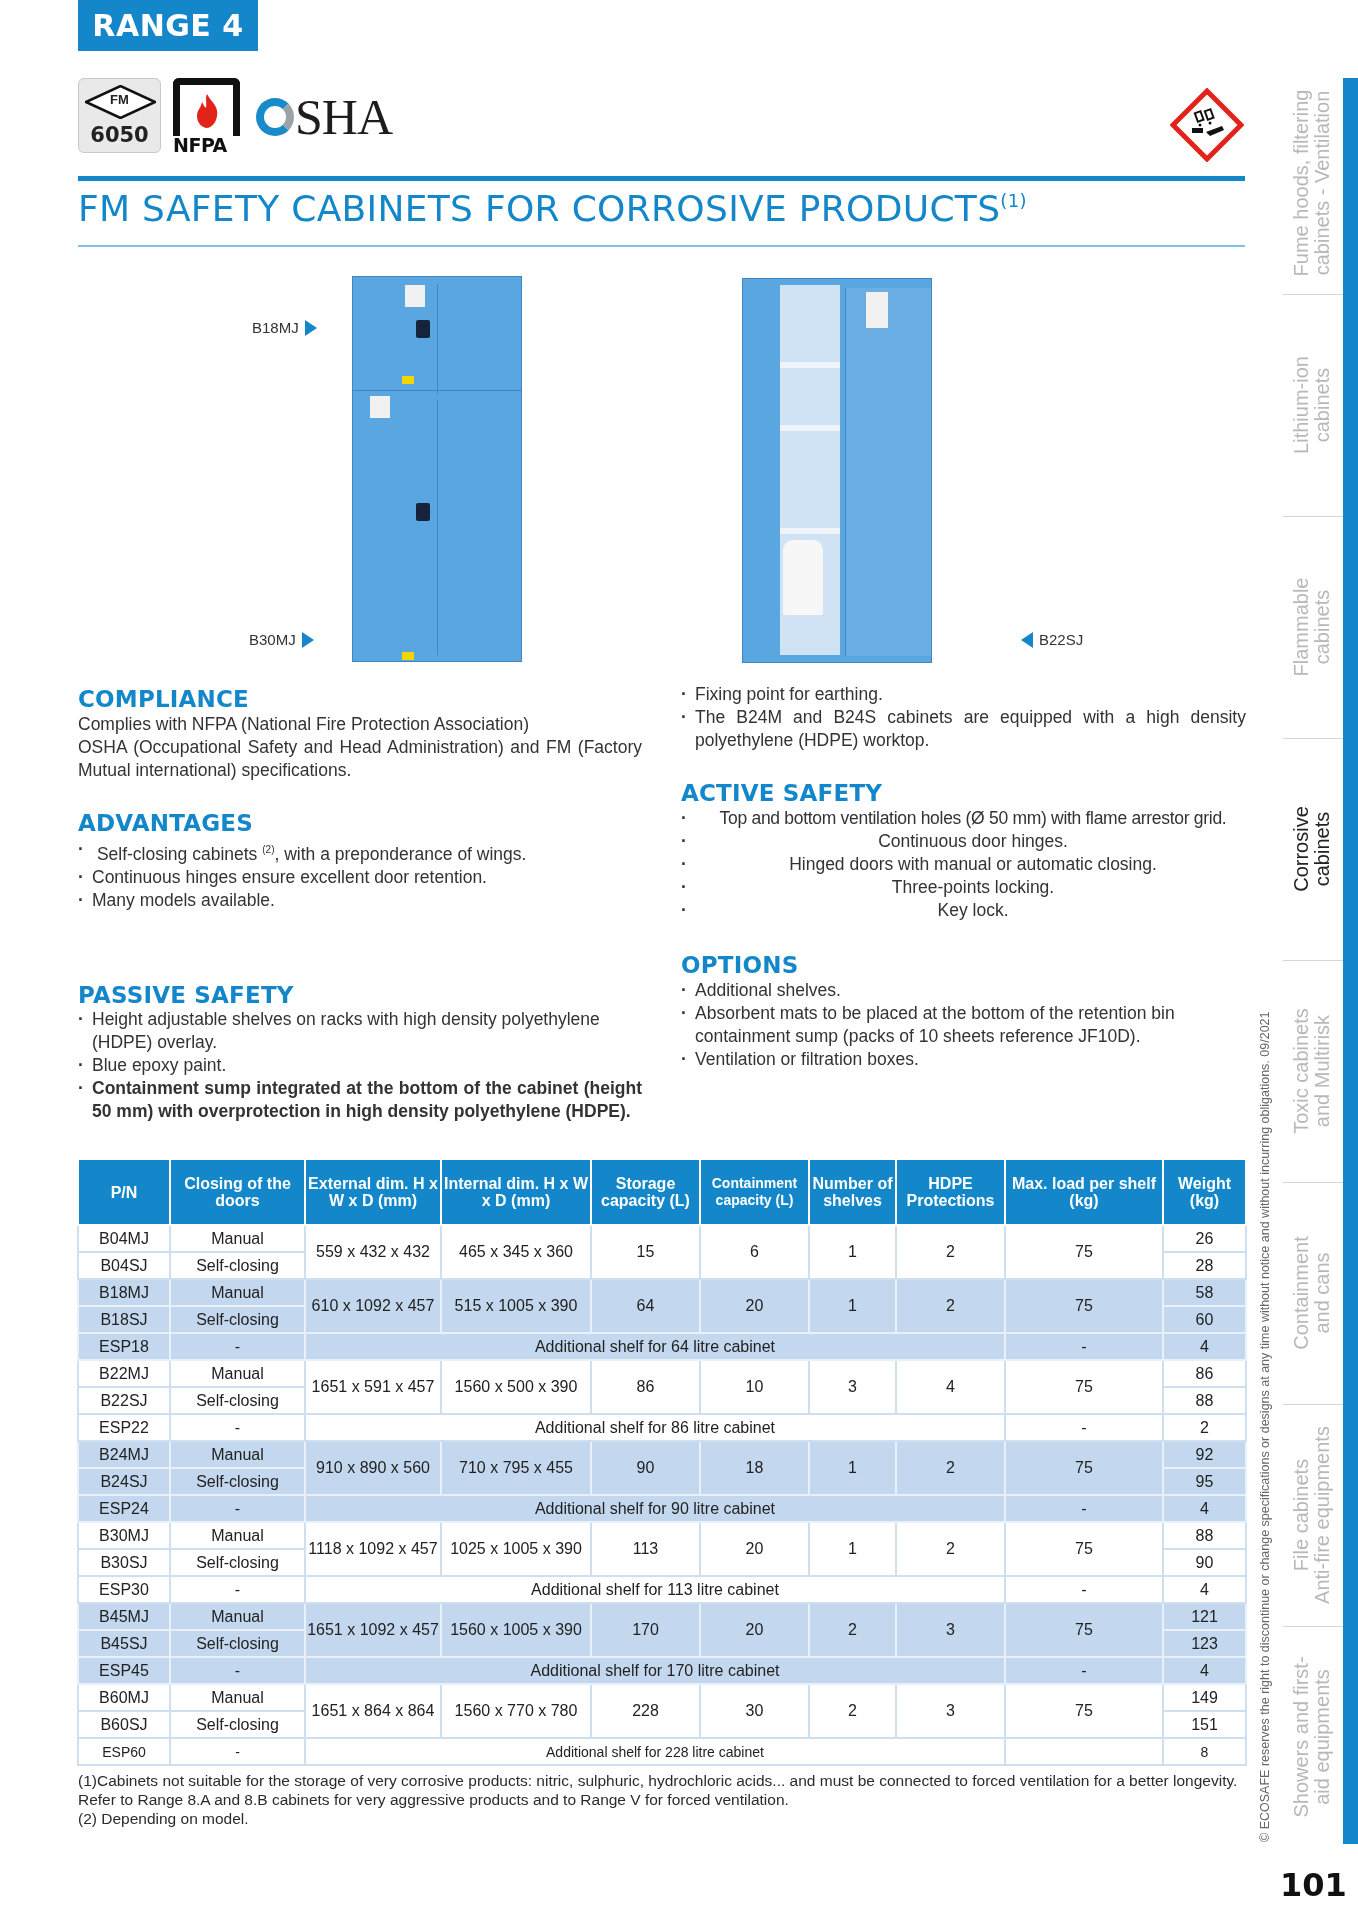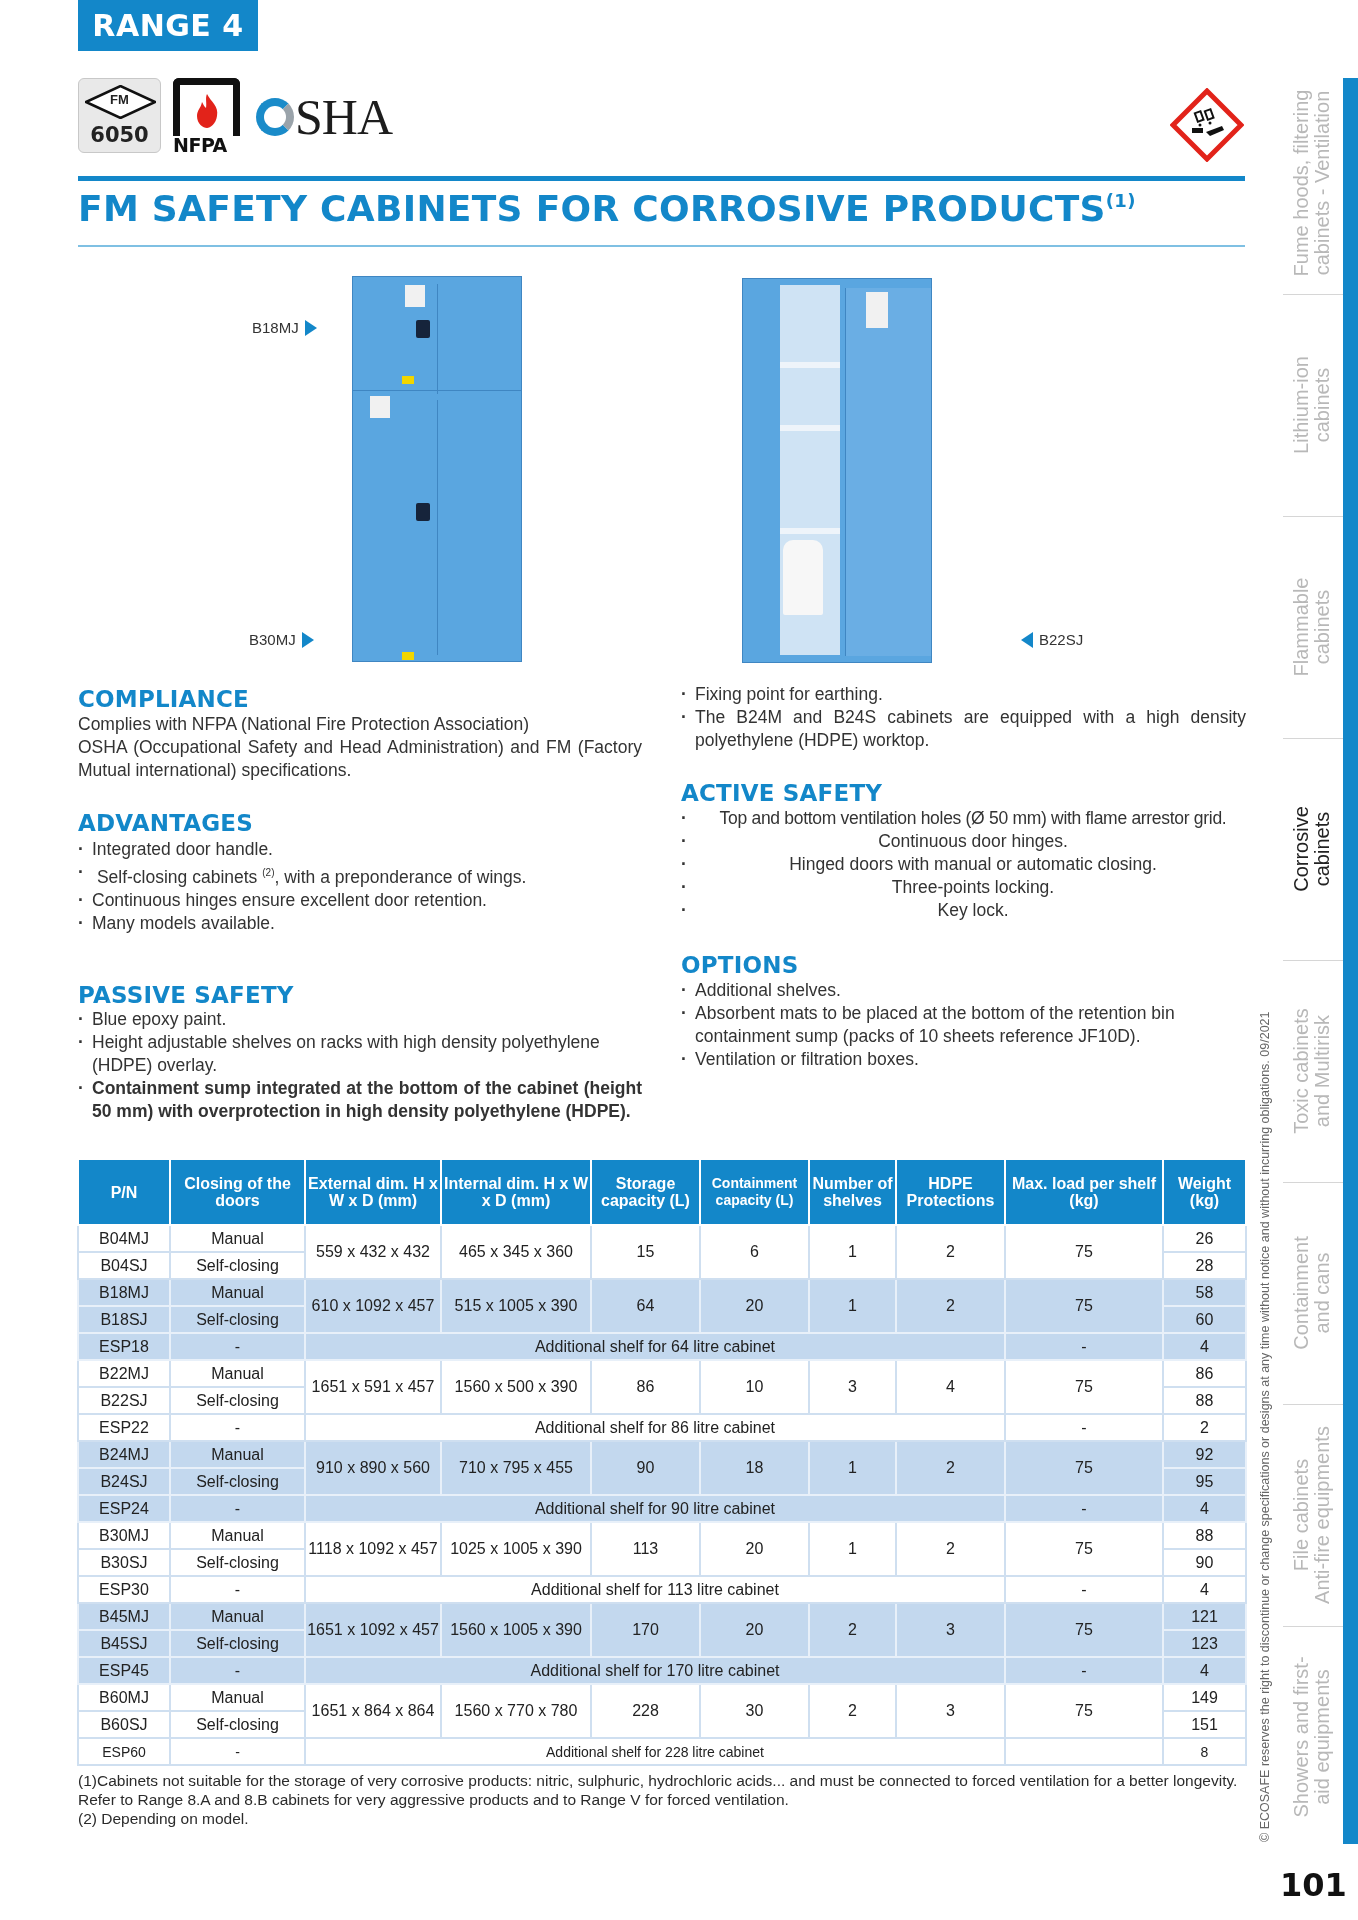--- a/index.html
+++ b/index.html
@@ -20,21 +20,21 @@
   .logo-nfpa .txt { position: absolute; left: 0; top: 56px; font-weight: 900; font-size: 19px; color: #111; font-family: "DejaVu Sans", sans-serif; letter-spacing: -0.5px; }
 
   .logo-osha { position: absolute; left: 256px; top: 92px; height: 50px; display: flex; align-items: center; }
   .logo-osha .ring { width: 38px; height: 38px; border-radius: 50%; border: 8px solid #1a8bc9; border-right-color: #9aa3aa; margin-right: 1px; }
   .logo-osha .txt { font-family: "Liberation Serif", serif; font-size: 50px; color: #1d1d1d; letter-spacing: -1px; line-height: 50px; }
 
   .hazard { position: absolute; left: 1170px; top: 88px; width: 74px; height: 74px; }
 
   .rule-thick { position: absolute; left: 78px; top: 176px; width: 1167px; height: 5px; background: #1387c9; }
   .rule-thin { position: absolute; left: 78px; top: 245px; width: 1167px; height: 2px; background: #7fc0e3; }
-  .page-title { position: absolute; left: 78px; top: 188px; font-family: "DejaVu Sans", sans-serif; font-weight: bold; font-size: 36px; color: #1387c9; letter-spacing: 0.3px; white-space: nowrap; }
+  .page-title { position: absolute; left: 78px; top: 188px; font-family: "DejaVu Sans", sans-serif; font-weight: normal; font-size: 36px; color: #1387c9; letter-spacing: 0.3px; white-space: nowrap; }
   .page-title sup { font-size: 18px; vertical-align: top; position: relative; top: 2px; }
 
   .cab { position: absolute; background: #5aa6e0; border: 1px solid #3f86c2; }
   .callout { position: absolute; font-size: 15px; color: #333; display: flex; align-items: center; gap: 6px; }
   .tri-r { width: 0; height: 0; border-top: 8px solid transparent; border-bottom: 8px solid transparent; border-left: 12px solid #1387c9; }
   .tri-l { width: 0; height: 0; border-top: 8px solid transparent; border-bottom: 8px solid transparent; border-right: 12px solid #1387c9; }
 
   .sec-h { position: absolute; font-family: "DejaVu Sans", sans-serif; font-weight: bold; font-size: 23px; color: #1387c9; letter-spacing: 0.2px; }
   .sec-body { position: absolute; font-size: 17.5px; line-height: 23px; color: #333; }
   .sec-body p { text-align: justify; }
@@ -139,30 +139,29 @@
   </div>
 
 <div class="sec-h" style="left:78px;top:686px;">COMPLIANCE</div>
 <div class="sec-body" style="left:78px;top:713px;width:564px;">
   <p>Complies with NFPA (National Fire Protection Association)</p>
   <p>OSHA (Occupational Safety and Head Administration) and FM (Factory Mutual international) specifications.</p>
 </div>
 
 <div class="sec-h" style="left:78px;top:810px;">ADVANTAGES</div>
 <div class="sec-body" style="left:78px;top:838px;width:564px;">
-  <div class="bul">Integrated door handle.</div>
   <div class="bul">&nbsp;<span>Self-closing cabinets</span> <sup>(2)</sup><span>, with a preponderance of wings.</span></div>
   <div class="bul">Continuous hinges ensure excellent door retention.</div>
   <div class="bul">Many models available.</div>
 </div>
 
 <div class="sec-h" style="left:78px;top:982px;">PASSIVE SAFETY</div>
 <div class="sec-body" style="left:78px;top:1008px;width:564px;">
+  <div class="bul">Height adjustable shelves on racks with high density polyethylene (HDPE) overlay.</div>
   <div class="bul">Blue epoxy paint.</div>
-  <div class="bul">Height adjustable shelves on racks with high density polyethylene (HDPE) overlay.</div>
   <div class="bul" style="text-align:justify;font-weight:bold;">Containment sump integrated at the bottom of the cabinet (height 50 mm) with overprotection in high density polyethylene (HDPE).</div>
 </div>
 
 <div class="sec-body" style="left:681px;top:683px;width:565px;">
   <div class="bul">Fixing point for earthing.</div>
   <div class="bul" style="text-align:justify;">The B24M and B24S cabinets are equipped with a high density polyethylene (HDPE) worktop.</div>
 </div>
 
 <div class="sec-h" style="left:681px;top:780px;">ACTIVE SAFETY</div>
 <div class="sec-body" style="left:681px;top:807px;width:570px;text-align:center;">

